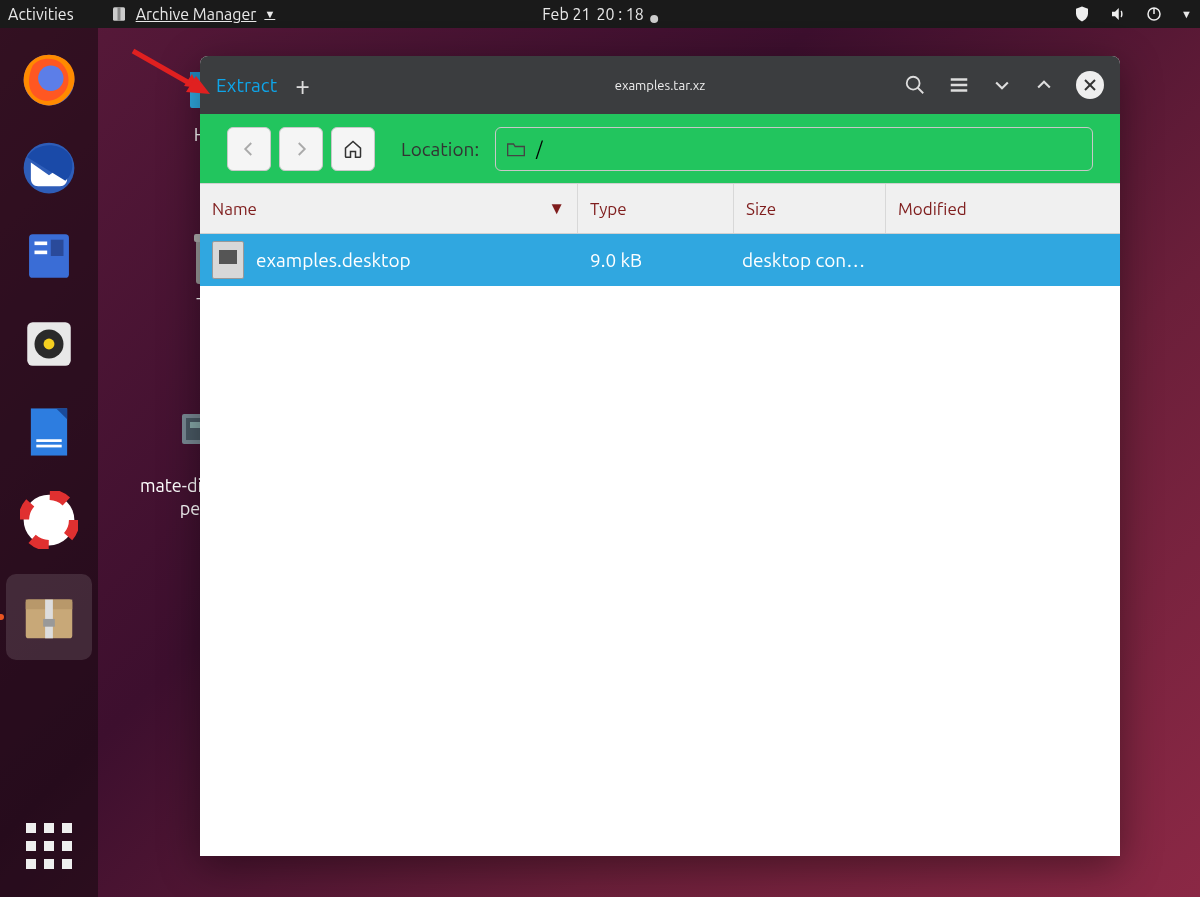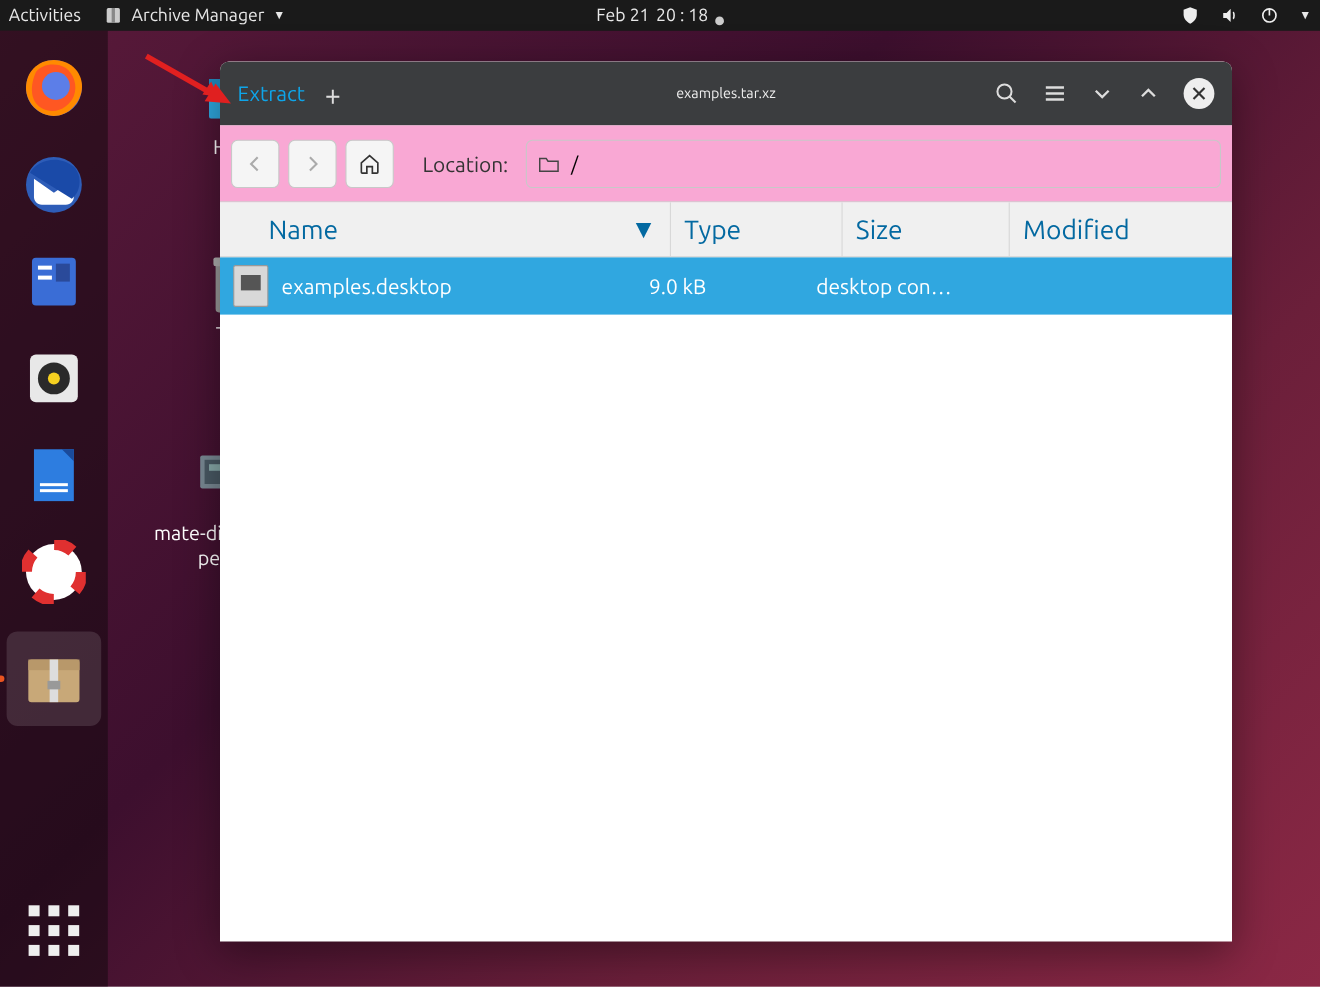--- a/index.html
+++ b/index.html
@@ -1,21 +1,21 @@
 <!DOCTYPE html>
 <html><head>
 <meta charset="utf-8">
 <style>
 * { margin: 0; padding: 0; box-sizing: border-box; font-family: Ubuntu, "Segoe UI", sans-serif; }
 body { width: 1200px; height: 897px; overflow: hidden; background: linear-gradient(135deg, #5a1a3a 0%, #3d0f2e 40%, #6b1f3a 70%, #8b2845 100%); position: relative; }
 
 
 .topbar { height: 28px; background: #1a1a1a; color: #e8e8e8; display: flex; align-items: center; padding: 0 8px; font-size: 16px; }
-.topbar-left { display: flex; align-items: center; gap: 20px; }
-.topbar-app { display: flex; align-items: center; gap: 8px; }
+.topbar-left { display: flex; align-items: center; gap: 36px; }
+.topbar-app { display: flex; align-items: center; gap: 8px; text-decoration: underline; }
 .topbar-center { position: absolute; left: 50%; transform: translateX(-50%); display: flex; align-items: flex-end; gap: 6px; }
 .topbar-right { margin-left: auto; display: flex; align-items: center; gap: 18px; }
 .topbar .dot { width: 8px; height: 8px; background: #ccc; border-radius: 50%; display: inline-block; }
 .topbar svg { width: 18px; height: 18px; }
 .tri-down { font-size: 11px; }
 
 
 .dock { position: absolute; top: 28px; left: 0; width: 98px; height: calc(100% - 28px); background: rgba(20,10,15,0.55); display: flex; flex-direction: column; align-items: center; padding-top: 18px; gap: 20px; }
 .dock-item { width: 68px; height: 68px; border-radius: 10px; display: flex; align-items: center; justify-content: center; }
 .dock-item.active { background: rgba(255,255,255,0.12); width: 86px; height: 86px; }
@@ -34,27 +34,27 @@
 
 .winframe { position: absolute; top: 56px; left: 200px; width: 920px; height: 800px; background: #fff; border-radius: 8px 8px 0 0; box-shadow: 0 10px 40px rgba(0,0,0,0.4); overflow: hidden; }
 .titlebar { height: 58px; background: #3b3d3f; color: #eee; display: flex; align-items: center; padding: 0 16px; gap: 18px; }
 .titlebar .title { position: absolute; left: 50%; transform: translateX(-50%); font-size: 13px; }
 .titlebar-right { margin-left: auto; display: flex; align-items: center; gap: 22px; }
 .titlebar-btn { display: flex; align-items: center; justify-content: center; cursor: pointer; }
 .close-btn { width: 28px; height: 28px; background: #eee; color: #333; border-radius: 50%; font-size: 16px; }
 .extract-btn { font-size: 19px; color: #0ea5e9; cursor: pointer; }
 .plus { font-size: 26px; color: #ddd; cursor: pointer; }
 
-.toolbar { height: 70px; background: #f9a8d4; border-bottom: 1px solid #d0d0d0; display: flex; align-items: center; padding: 0 10px; gap: 8px; }
+.toolbar { height: 70px; background: #22c55e; border-bottom: 1px solid #d0d0d0; display: flex; align-items: center; padding: 0 27px; gap: 8px; }
 .nav-btn { width: 44px; height: 44px; border: 1px solid #c8c8c8; background: #f5f5f5; border-radius: 6px; display: flex; align-items: center; justify-content: center; color: #888; }
 .nav-btn.enabled { color: #333; cursor: pointer; }
 .loc-label { font-size: 19px; color: #333; margin: 0 8px 0 18px; }
 .loc-input { flex: 1; height: 44px; border: 1px solid #c8c8c8; border-radius: 6px; display: flex; align-items: center; padding: 0 10px; font-size: 18px; gap: 10px; }
 
-.columns { height: 50px; background: #f0f0f0; border-bottom: 1px solid #d0d0d0; display: flex; font-size: 24px; color: #0369a1; padding-left: 32px; }
+.columns { height: 50px; background: #f0f0f0; border-bottom: 1px solid #d0d0d0; display: flex; font-size: 17px; color: #7f1d1d; }
 .col { display: flex; align-items: center; padding: 0 12px; border-right: 1px solid #d8d8d8; }
 .col-name { width: 378px; justify-content: space-between; }
 .col-size { width: 152px; }
 .col-type { width: 156px; }
 .col-mod { flex: 1; border-right: none; }
 
 .filelist { background: #fff; }
 .filerow { height: 52px; display: flex; align-items: center; font-size: 19px; }
 .filerow.selected { background: #30a7e0; color: #fff; }
 .cell { padding: 0 12px; overflow: hidden; text-overflow: ellipsis; white-space: nowrap; }

